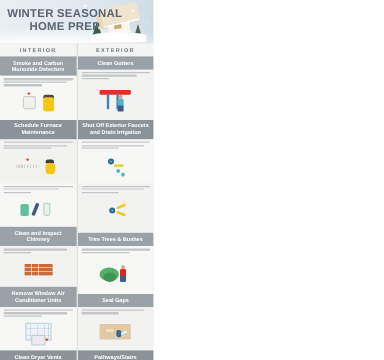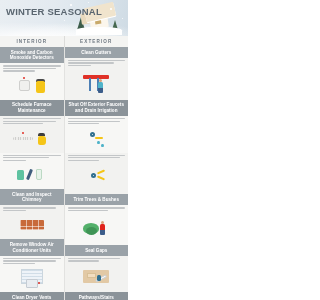--- a/index.html
+++ b/index.html
@@ -160,20 +160,21 @@
     </div>
 
     <div class="hero-flake s" style="left:70px;top:4px;width:1.6px;height:1.6px;"></div>
     <div class="hero-flake s" style="left:88px;top:2px;width:1.2px;height:1.2px;"></div>
     <div class="hero-flake s" style="left:110px;top:8px;width:1.5px;height:1.5px;"></div>
     <div class="hero-flake s" style="left:64px;top:20px;width:1.2px;height:1.2px;"></div>
     <div class="hero-flake s" style="left:122px;top:18px;width:1.3px;height:1.3px;"></div>
 
     <div class="hero-title">
       <span>WINTER SEASONAL</span>
+      <span>HOME PREP</span>
     </div>
   </div>
 
   <div class="colhead">
     <div>INTERIOR</div>
     <div class="divider"></div>
     <div>EXTERIOR</div>
   </div>
 
   <div class="grid">

